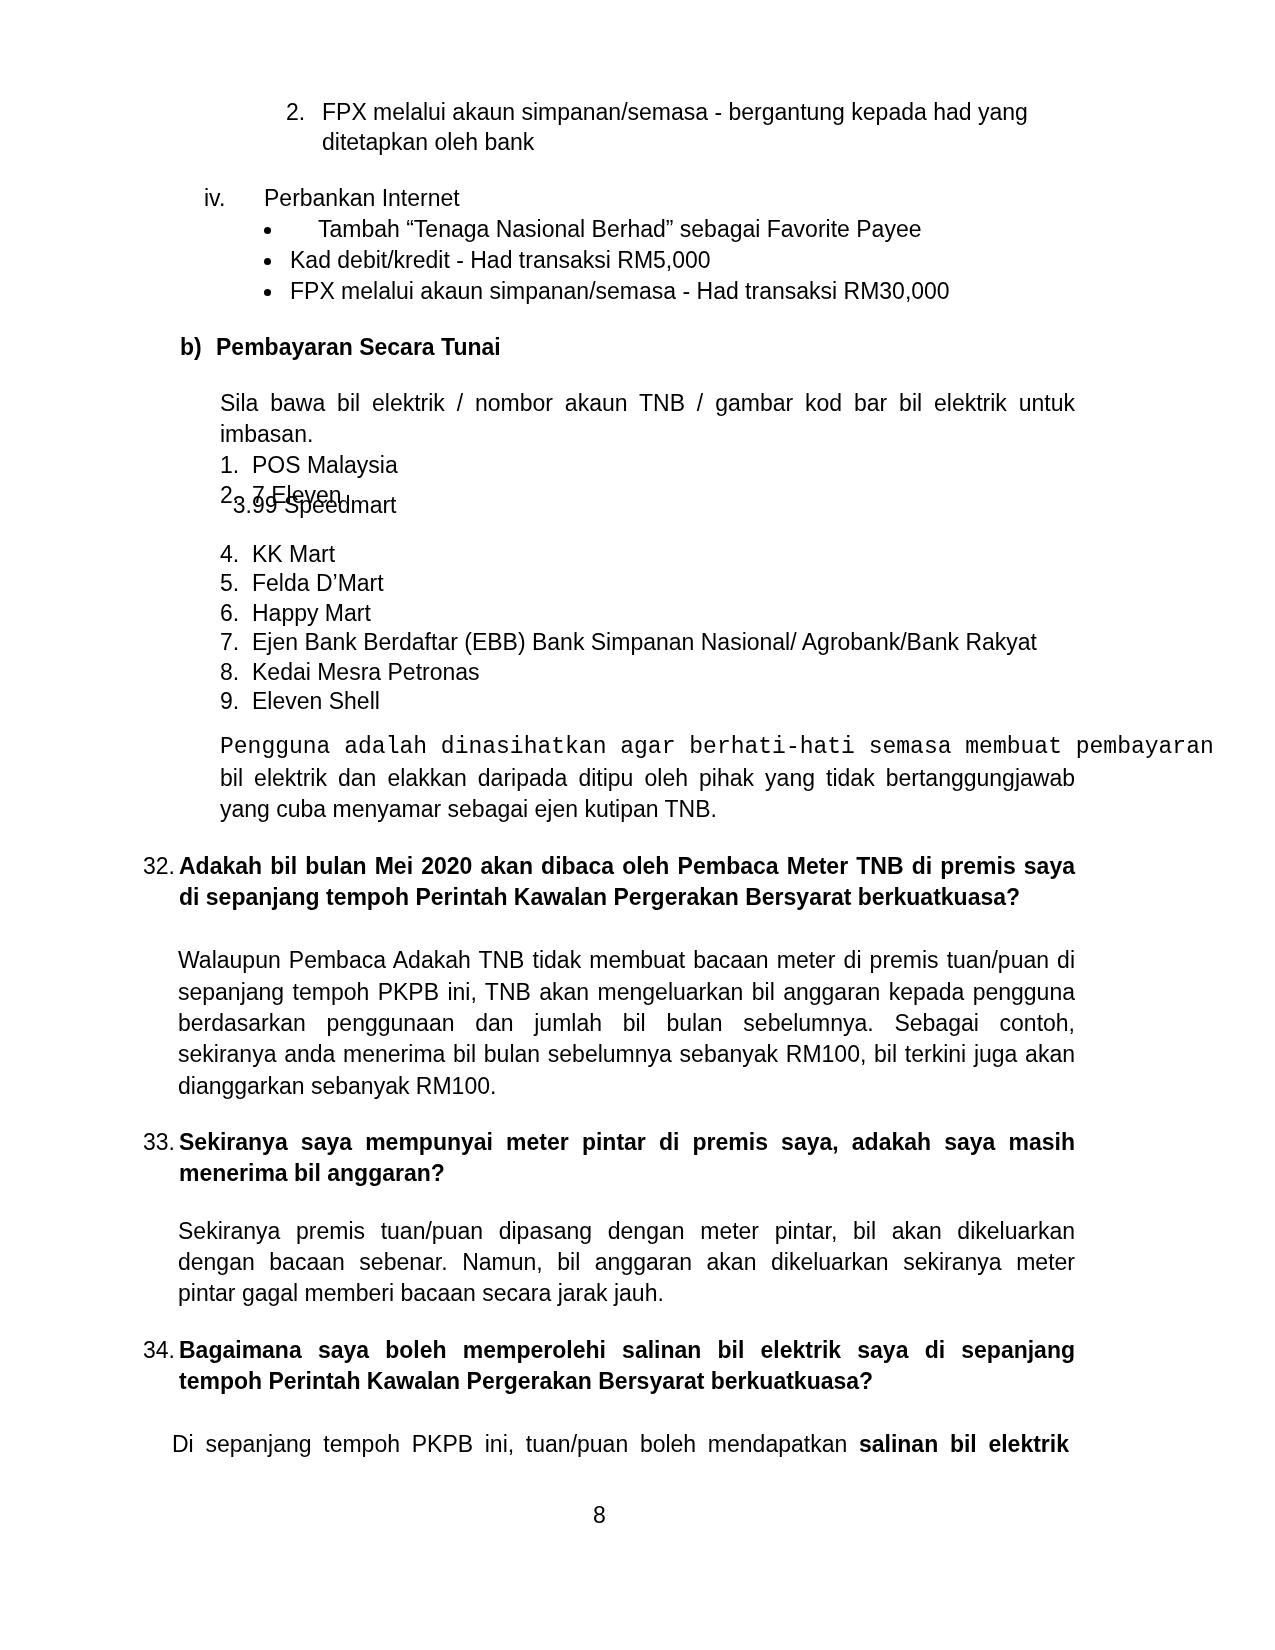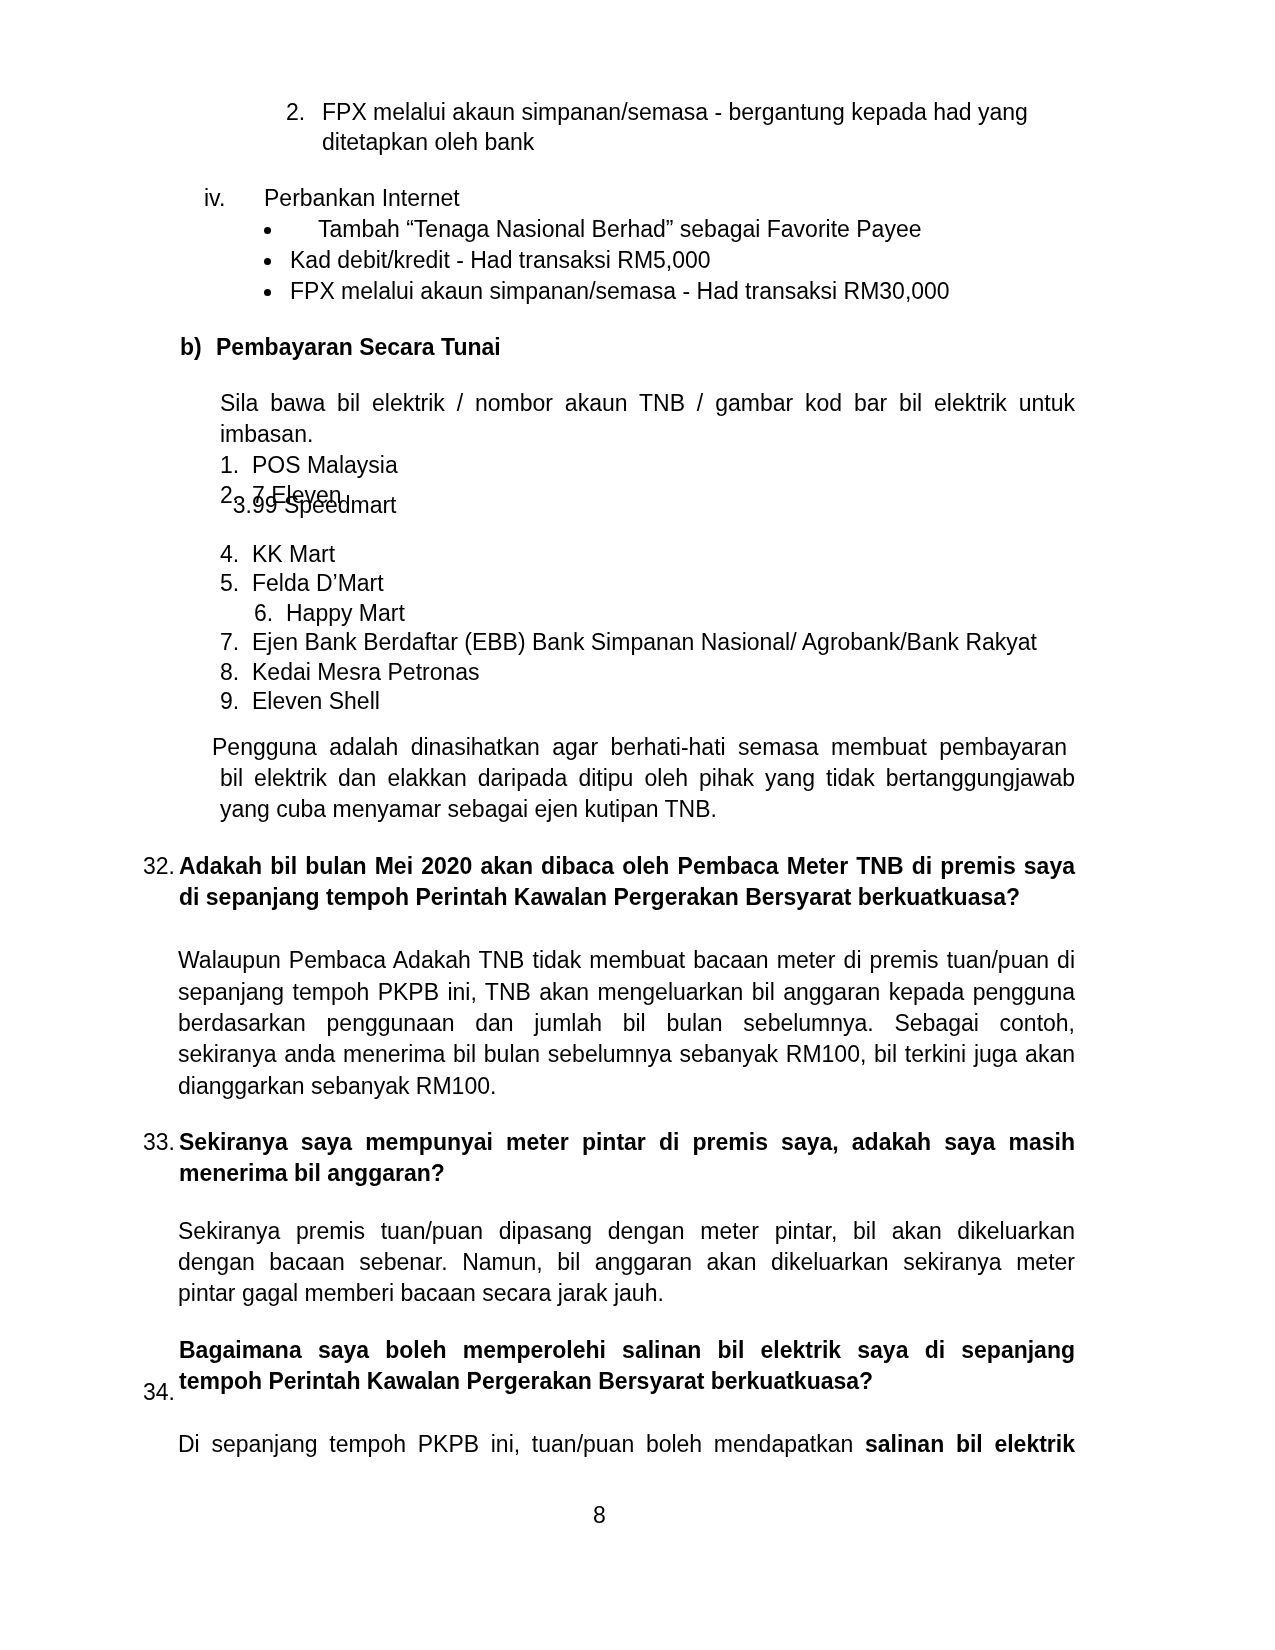--- a/index.html
+++ b/index.html
@@ -34,27 +34,27 @@
 
 <div class="jline" style="left:220px; top:388px; width:855px;">Sila bawa bil elektrik / nombor akaun TNB / gambar kod bar bil elektrik untuk</div>
 <div class="row" style="left:220px; top:419px;">imbasan.</div>
 
 <div>
   <div class="row" style="left:220px; top:450px;"><span class="num">1.</span><span>POS Malaysia</span></div>
   <div class="row" style="left:220px; top:480px;"><span class="num">2.</span><span>7 Eleven</span></div>
   <div class="row" style="left:220px; top:490px;text-align:right;"><span class="num">3.</span><span>99 Speedmart</span></div>
   <div class="row" style="left:220px; top:539px;"><span class="num">4.</span><span>KK Mart</span></div>
   <div class="row" style="left:220px; top:568px;"><span class="num">5.</span><span>Felda D’Mart</span></div>
-  <div class="row" style="left:220px; top:598px;margin-left:34px;"><span class="num">6.</span><span>Happy Mart</span></div>
+  <div class="row" style="left:220px; top:598px;"><span class="num">6.</span><span>Happy Mart</span></div>
   <div class="row" style="left:220px; top:627px;"><span class="num">7.</span><span>Ejen Bank Berdaftar (EBB) Bank Simpanan Nasional/ Agrobank/Bank Rakyat</span></div>
   <div class="row" style="left:220px; top:657px;"><span class="num">8.</span><span>Kedai Mesra Petronas</span></div>
   <div class="row" style="left:220px; top:686px;"><span class="num">9.</span><span>Eleven Shell</span></div>
 </div>
 
-<div class="jline" style="left:212px; top:732px; width:855px;">Pengguna adalah dinasihatkan agar berhati-hati semasa membuat pembayaran</div>
+<div class="jline" style="left:220px; top:732px; width:855px;font-family:Liberation Mono, monospace;">Pengguna adalah dinasihatkan agar berhati-hati semasa membuat pembayaran</div>
 <div class="jline" style="left:220px; top:763px; width:855px;">bil elektrik dan elakkan daripada ditipu oleh pihak yang tidak bertanggungjawab</div>
 <div class="row" style="left:220px; top:794px;">yang cuba menyamar sebagai ejen kutipan TNB.</div>
 
 <div class="row" style="left:143px; top:851px;">32.</div>
 <div class="jline bold" style="left:179px; top:851px; width:896px;">Adakah bil bulan Mei 2020 akan dibaca oleh Pembaca Meter TNB di premis saya</div>
 <div class="row bold" style="left:179px; top:882px;">di sepanjang tempoh Perintah Kawalan Pergerakan Bersyarat berkuatkuasa?</div>
 
 <div class="jline" style="left:178px; top:945px; width:897px;">Walaupun Pembaca Adakah TNB tidak membuat bacaan meter di premis tuan/puan di</div>
 <div class="jline" style="left:178px; top:977px; width:897px;">sepanjang tempoh PKPB ini, TNB akan mengeluarkan bil anggaran kepada pengguna</div>
 <div class="jline" style="left:178px; top:1008px; width:897px;">berdasarkan penggunaan dan jumlah bil bulan sebelumnya. Sebagai contoh,</div>
@@ -62,21 +62,21 @@
 <div class="row" style="left:178px; top:1071px;">dianggarkan sebanyak RM100.</div>
 
 <div class="row" style="left:143px; top:1127px;">33.</div>
 <div class="jline bold" style="left:179px; top:1127px; width:896px;">Sekiranya saya mempunyai meter pintar di premis saya, adakah saya masih</div>
 <div class="row bold" style="left:179px; top:1158px;">menerima bil anggaran?</div>
 
 <div class="jline" style="left:178px; top:1216px; width:897px;">Sekiranya premis tuan/puan dipasang dengan meter pintar, bil akan dikeluarkan</div>
 <div class="jline" style="left:178px; top:1247px; width:897px;">dengan bacaan sebenar. Namun, bil anggaran akan dikeluarkan sekiranya meter</div>
 <div class="row" style="left:178px; top:1278px;">pintar gagal memberi bacaan secara jarak jauh.</div>
 
-<div class="row" style="left:143px; top:1335px;margin-top:42px;">34.</div>
+<div class="row" style="left:143px; top:1335px;">34.</div>
 <div class="jline bold" style="left:179px; top:1335px; width:896px;">Bagaimana saya boleh memperolehi salinan bil elektrik saya di sepanjang</div>
 <div class="row bold" style="left:179px; top:1366px;">tempoh Perintah Kawalan Pergerakan Bersyarat berkuatkuasa?</div>
 
-<div class="jline" style="left:178px; top:1429px; width:897px;">
+<div class="jline" style="left:172px; top:1429px; width:897px;">
   <span>Di sepanjang tempoh PKPB ini, tuan/puan boleh mendapatkan </span><span class="bold">salinan bil elektrik</span>
 </div>
 
 <div class="row" style="left:593px; top:1500px;">8</div>
 
 </body></html>

